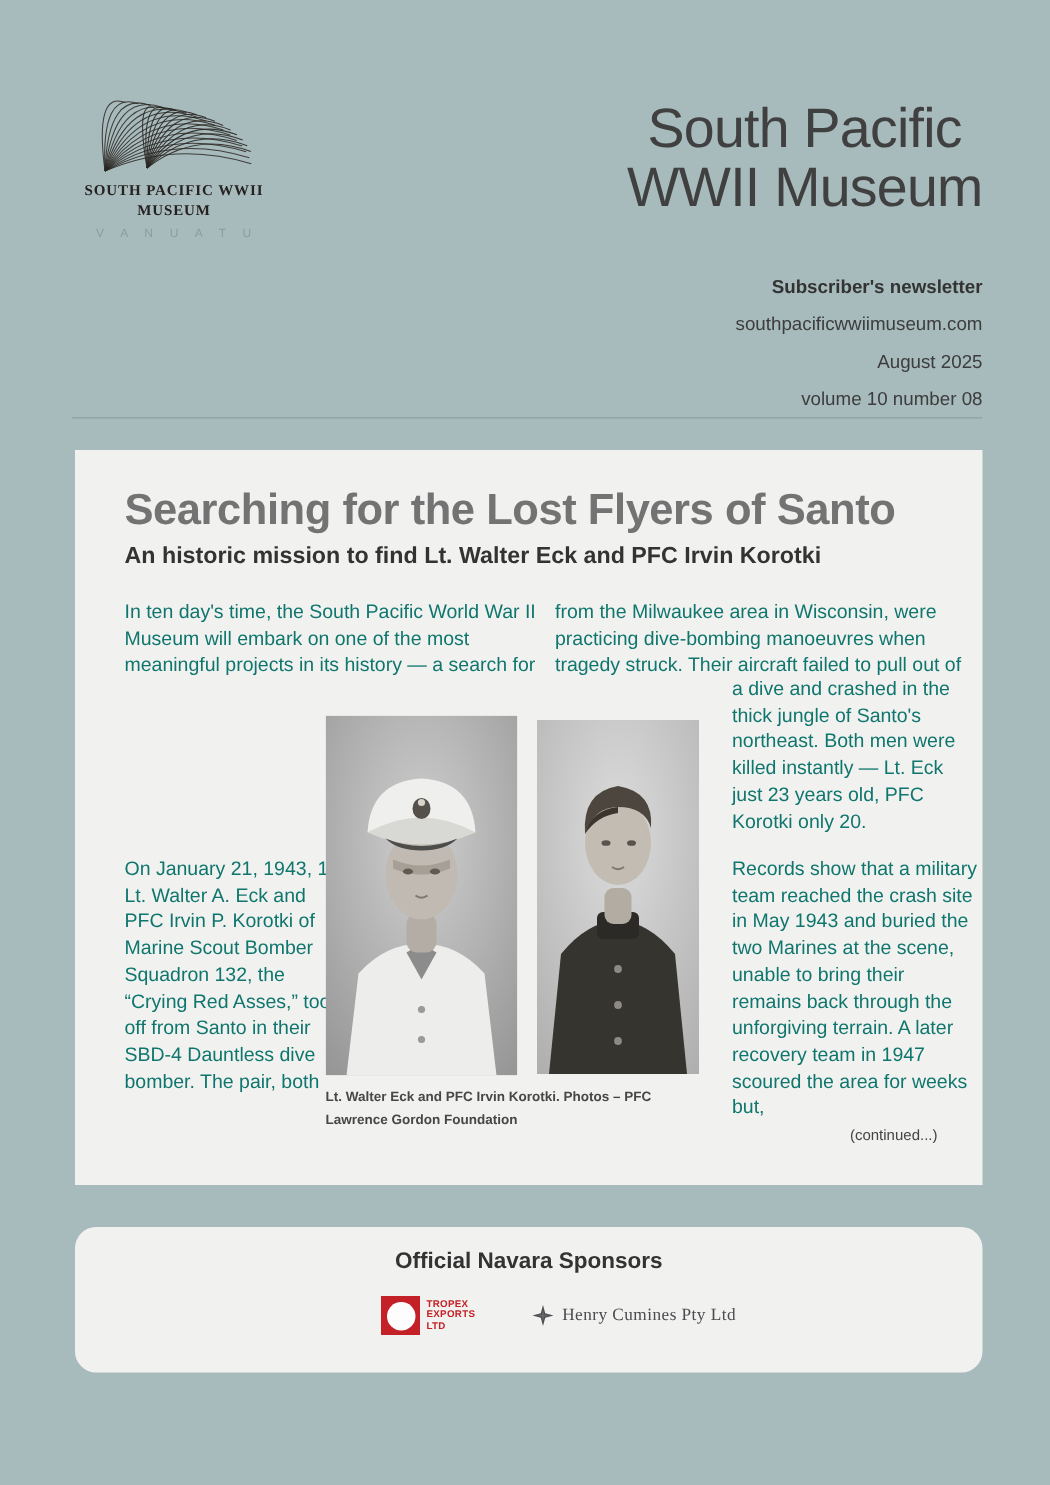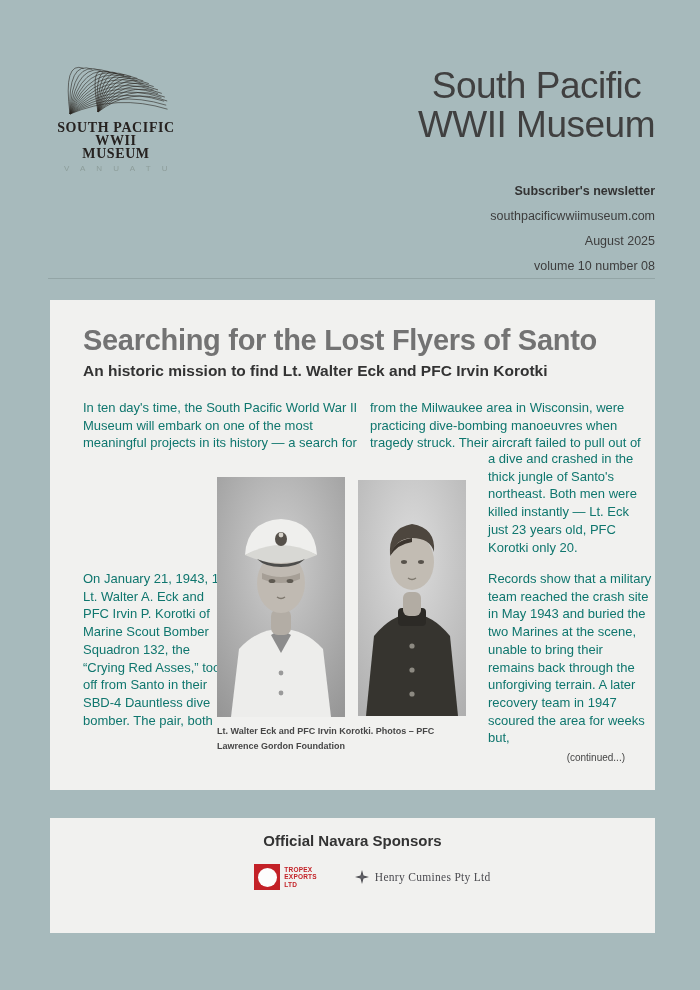--- a/index.html
+++ b/index.html
@@ -6,21 +6,21 @@
   html,body { background:#8fa3a5; }
   #page {
     position:relative; width:700px; height:990px; overflow:hidden;
     background:#a7babc;
     font-family:"Liberation Sans", sans-serif;
     margin:0 auto;
   }
   
   .logo-block { position:absolute; left:46px; top:64px; width:140px; text-align:center; }
   .logo-fan { display:block; margin:0 auto; }
-  .logo-name { font-family:"Liberation Serif", serif; font-weight:bold; font-size:14px;
+  .logo-name { font-family:"Liberation Serif", serif; font-weight:bold; font-size:10px;
                line-height:13px; color:#262220; letter-spacing:0.6px; margin-top:3px; }
   .logo-tagline { font-size:8px; letter-spacing:4.5px; color:#8d9d9a; margin-top:4px;
                   padding-left:4px; }
   .masthead { position:absolute; right:45px; top:66px; text-align:center;
               font-size:37px; font-weight:normal; line-height:39px; color:#404040;
               letter-spacing:-0.5px; }
   .issue-info { position:absolute; right:45px; top:179px; text-align:right;
                 font-size:12.5px; line-height:25px; color:#3d3d3d; }
   .issue-info .bold { font-weight:bold; color:#333; }
   .header-divider { position:absolute; left:48px; right:45px; top:278px;
@@ -40,22 +40,22 @@
   .t-r-narrow { left:438px; top:150px; width:160px; }
   .t-r-p2     { left:438px; top:270px; width:164px; }
   .photo { position:absolute; overflow:hidden; }
   .photo-1 { left:167px; top:177px; width:128px; height:240px; }
   .photo-2 { left:308px; top:180px; width:108px; height:236px; }
   .photo svg { display:block; }
   .photo-caption { position:absolute; left:167px; top:424px; width:255px;
                    font-size:9px; line-height:15px; font-weight:bold; color:#474747; }
   .continued { position:absolute; right:30px; top:452px; font-size:10px; color:#454545; }
   
-  .sponsors-card { position:absolute; left:50px; top:818px; width:605px; height:115px;
-                   background:#f1f1ef; }
+  .sponsors-card { position:absolute; left:50px; top:818px; width:605px; height:97px;
+                   background:#f1f1ef;border-radius:14px; }
   .sponsors-heading { position:absolute; top:14px; left:0; right:0; text-align:center;
                       font-size:15px; font-weight:bold; color:#333; }
   .sponsors-row { position:absolute; top:46px; left:0; right:0;
                   display:flex; justify-content:center; align-items:center; gap:38px;padding-left:40px; }
   .tropex { display:flex; align-items:center; gap:4px; }
   .tropex-mark { width:26px; height:26px; background:#c32127;
                  display:flex; align-items:center; justify-content:center; }
   .tropex-mark .circle { width:19px; height:19px; background:#fdfdfd; border-radius:50%; }
   .tropex-text { font-size:6.5px; line-height:7.5px; font-weight:bold; color:#c32127;
                  letter-spacing:0.2px; }

